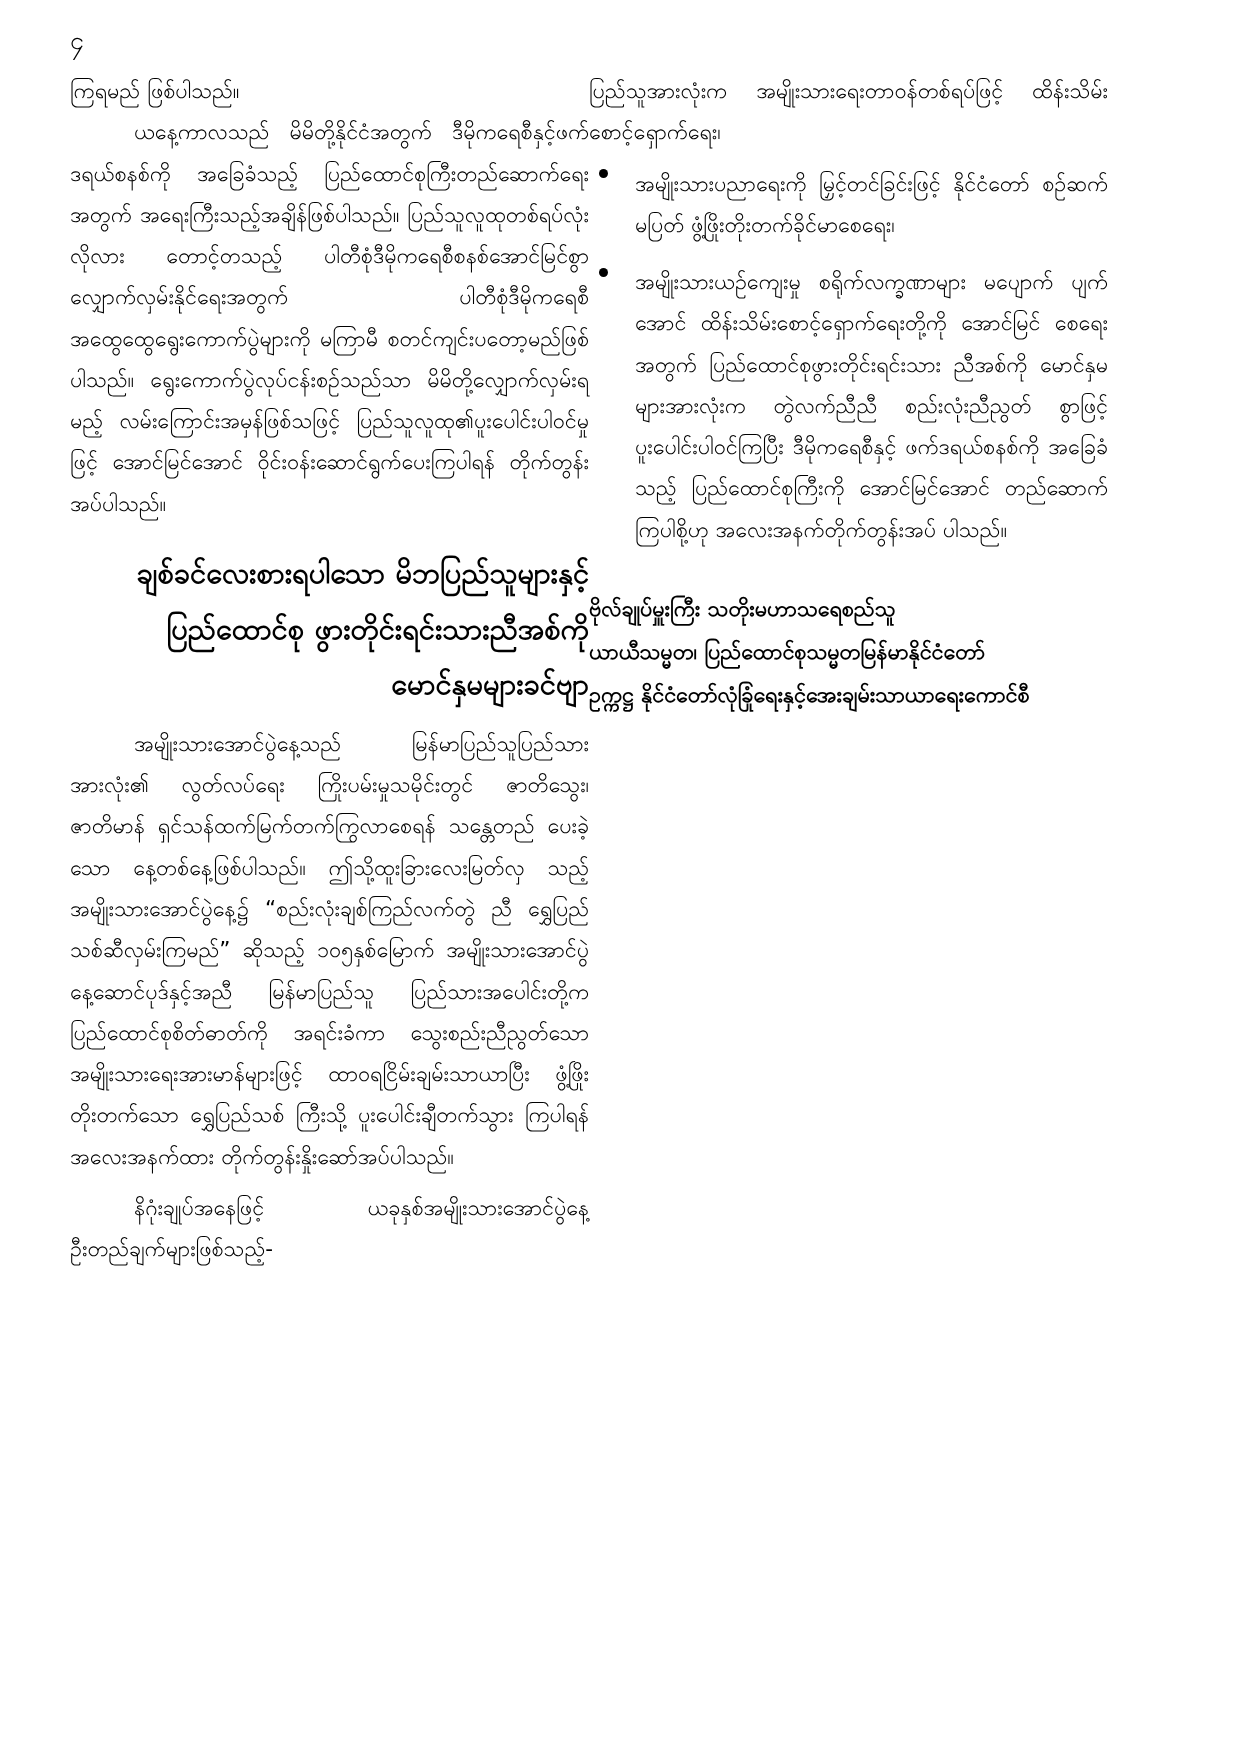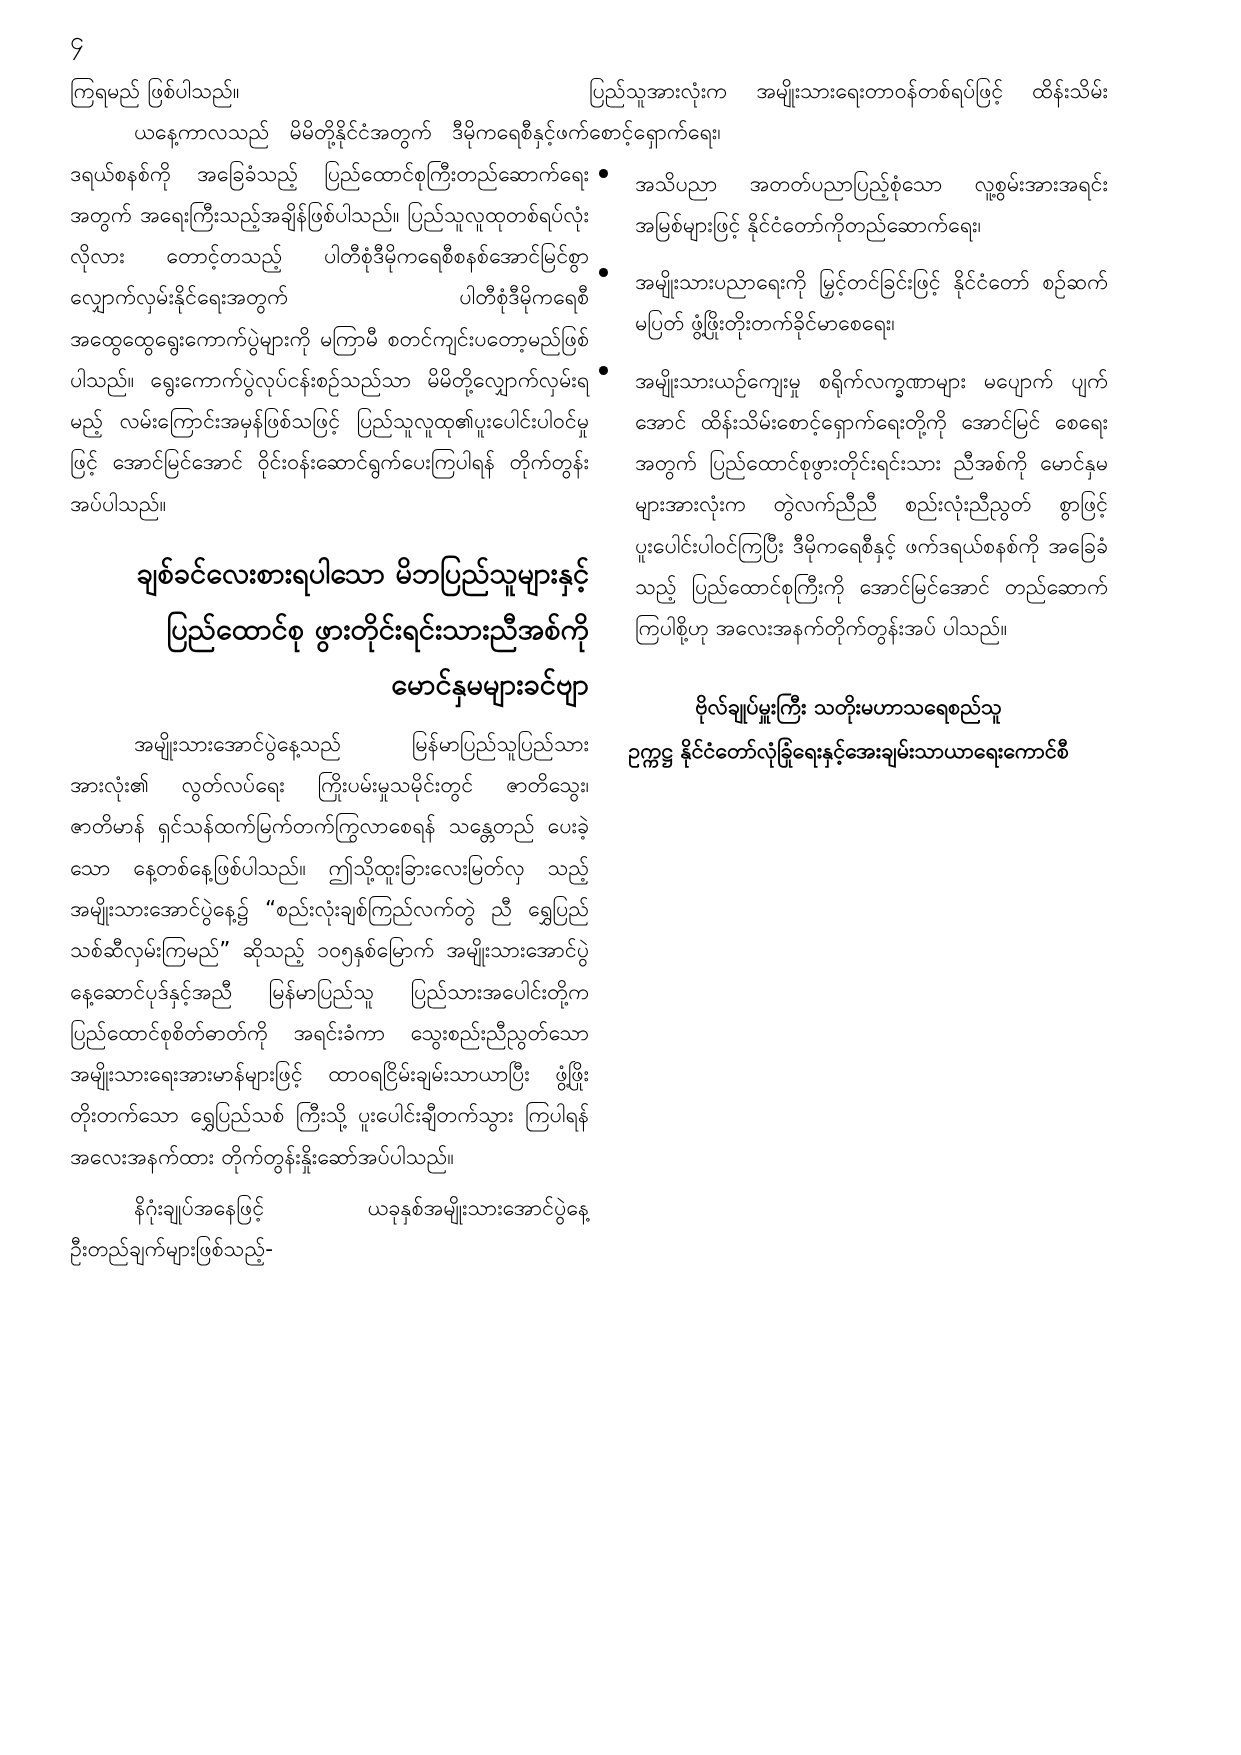--- a/index.html
+++ b/index.html
@@ -69,21 +69,21 @@
   ul.bullets li .dot {
     position: absolute;
     left: 10px;
     top: 0.30em;
     width: 9px;
     height: 9px;
     background: #000;
     border-radius: 50%;
   }
   .signature {
-    text-align: center;
+    text-align: left;
     font-weight: bold;
     font-size: 21.5px;
     line-height: 1.92;
   }
   .signature div {
     margin-bottom: 2px;
   }
 </style>
 </head>
 <body>
@@ -105,32 +105,29 @@
       <p class="indent">နိဂုံးချုပ်အနေဖြင့် ယခုနှစ်အမျိုးသားအောင်ပွဲနေ့ ဦးတည်ချက်များဖြစ်သည့်-</p>
       <div class="gap-sm"></div>
     </div>
 
     <div class="col">
       <p>ပြည်သူအားလုံးက အမျိုးသားရေးတာဝန်တစ်ရပ်ဖြင့် ထိန်းသိမ်းစောင့်ရှောက်ရေး၊</p>
       <div class="gap-sm"></div>
       <ul class="bullets">
         <li>
           <span class="dot"></span>
-          <span>အသိပညာ အတတ်ပညာပြည့်စုံသော လူ့စွမ်းအားအရင်း အမြစ်များဖြင့် နိုင်ငံတော်ကိုတည်ဆောက်ရေး၊</span>
-        </li>
-        <li>
-          <span class="dot"></span>
           <span>အမျိုးသားပညာရေးကို မြှင့်တင်ခြင်းဖြင့် နိုင်ငံတော် စဉ်ဆက်မပြတ် ဖွံ့ဖြိုးတိုးတက်ခိုင်မာစေရေး၊</span>
         </li>
         <li>
           <span class="dot"></span>
           <span>အမျိုးသားယဉ်ကျေးမှု စရိုက်လက္ခဏာများ မပျောက် ပျက်အောင် ထိန်းသိမ်းစောင့်ရှောက်ရေးတို့ကို အောင်မြင် စေရေးအတွက် ပြည်ထောင်စုဖွားတိုင်းရင်းသား ညီအစ်ကို မောင်နှမများအားလုံးက တွဲလက်ညီညီ စည်းလုံးညီညွတ် စွာဖြင့် ပူးပေါင်းပါဝင်ကြပြီး ဒီမိုကရေစီနှင့် ဖက်ဒရယ်စနစ်ကို အခြေခံသည့် ပြည်ထောင်စုကြီးကို အောင်မြင်အောင် တည်ဆောက်ကြပါစို့ဟု အလေးအနက်တိုက်တွန်းအပ် ပါသည်။</span>
         </li>
       </ul>
       <div class="gap-md"></div>
       <div class="signature">
         <div>ဗိုလ်ချုပ်မှူးကြီး သတိုးမဟာသရေစည်သူ</div>
+        <div>ယာယီသမ္မတ၊ ပြည်ထောင်စုသမ္မတမြန်မာနိုင်ငံတော်</div>
         <div>ဥက္ကဋ္ဌ နိုင်ငံတော်လုံခြုံရေးနှင့်အေးချမ်းသာယာရေးကောင်စီ</div>
       </div>
     </div>
 
   </div>
 </div>
 
 </body></html>

